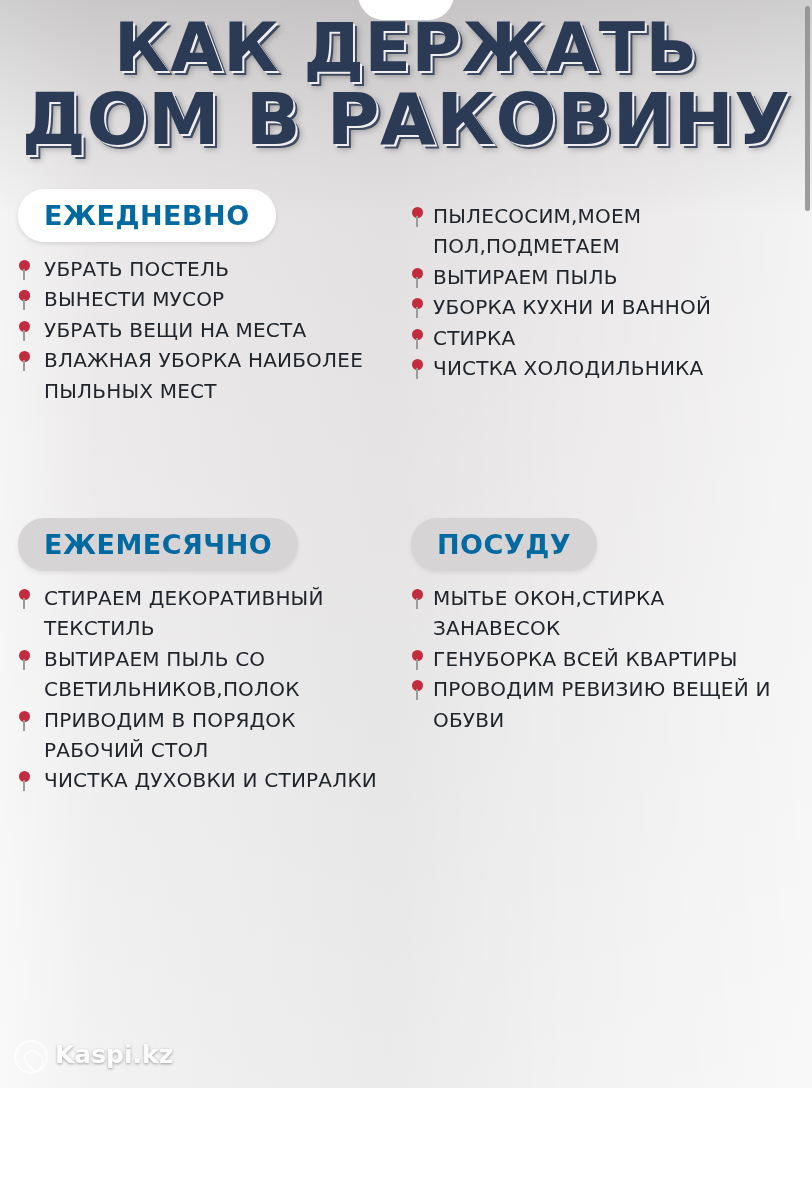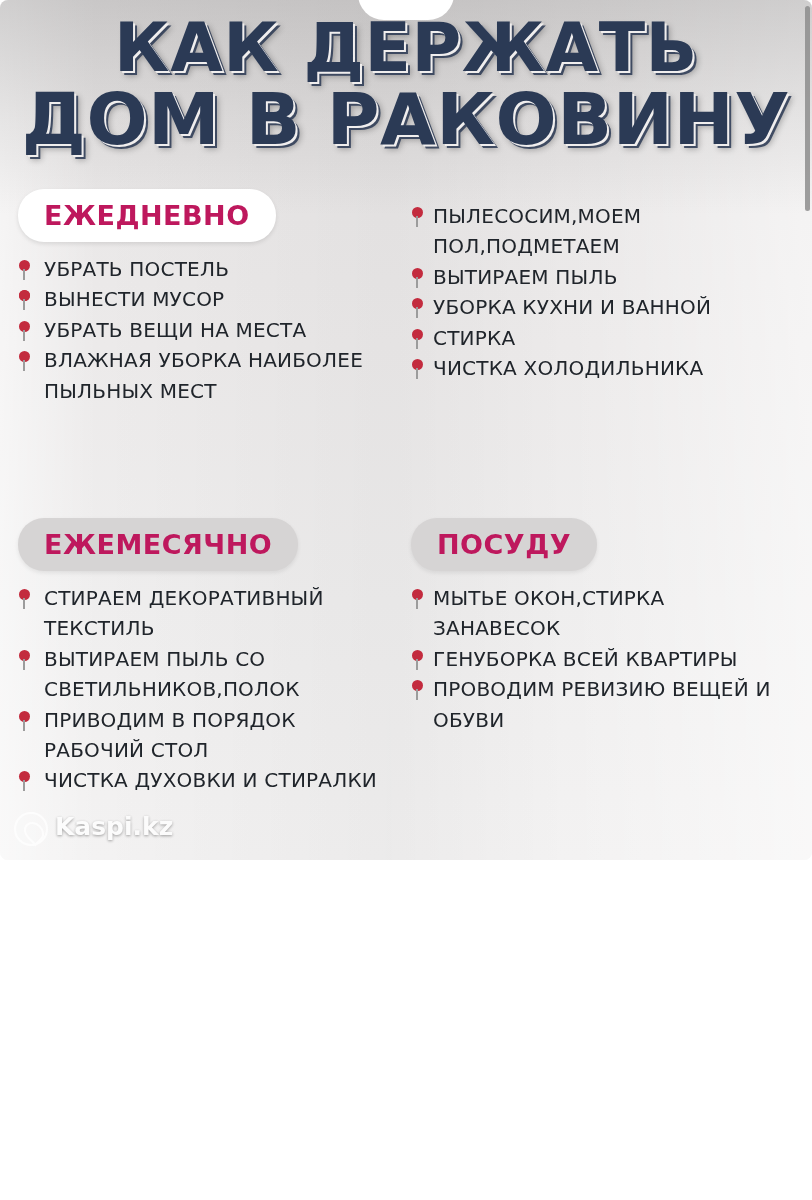--- a/index.html
+++ b/index.html
@@ -9,24 +9,23 @@
     width: 812px;
     height: 1200px;
     overflow: hidden;
     background: #ffffff;
     font-family: "Liberation Sans", sans-serif;
   }
 
   .poster {
     position: relative;
     width: 812px;
-    height: 860px;
+    height: 1088px;
     background: linear-gradient(180deg, #eceaea 0%, #e9e7e7 18%, #eceaea 40%, #efeeee 70%, #f3f2f2 100%);
     overflow: hidden;
-    border-radius: 8px;
   }
 
   
   .bg-shade {
     position: absolute;
     inset: 0;
     background:
       linear-gradient(90deg, rgba(255,255,255,0.55) 0%, rgba(255,255,255,0) 12%, rgba(0,0,0,0.03) 48%, rgba(255,255,255,0) 70%, rgba(255,255,255,0.5) 100%);
     pointer-events: none;
   }
@@ -108,21 +107,21 @@
   .section.row2 { margin-top: 84px; }
 
   .pill {
     display: inline-block;
     background: #ffffff;
     border-radius: 26px;
     padding: 11px 26px;
     font-family: "DejaVu Sans", sans-serif;
     font-weight: bold;
     font-size: 27px;
-    color: #be185d;
+    color: #0369a1;
     letter-spacing: 0.5px;
     box-shadow: 0 2px 4px rgba(0,0,0,0.10);
   }
   .pill.grey {
     background: #d6d4d4;
     box-shadow: 0 2px 4px rgba(0,0,0,0.08);
     margin-top: 28px;
   }
 
   .items {

